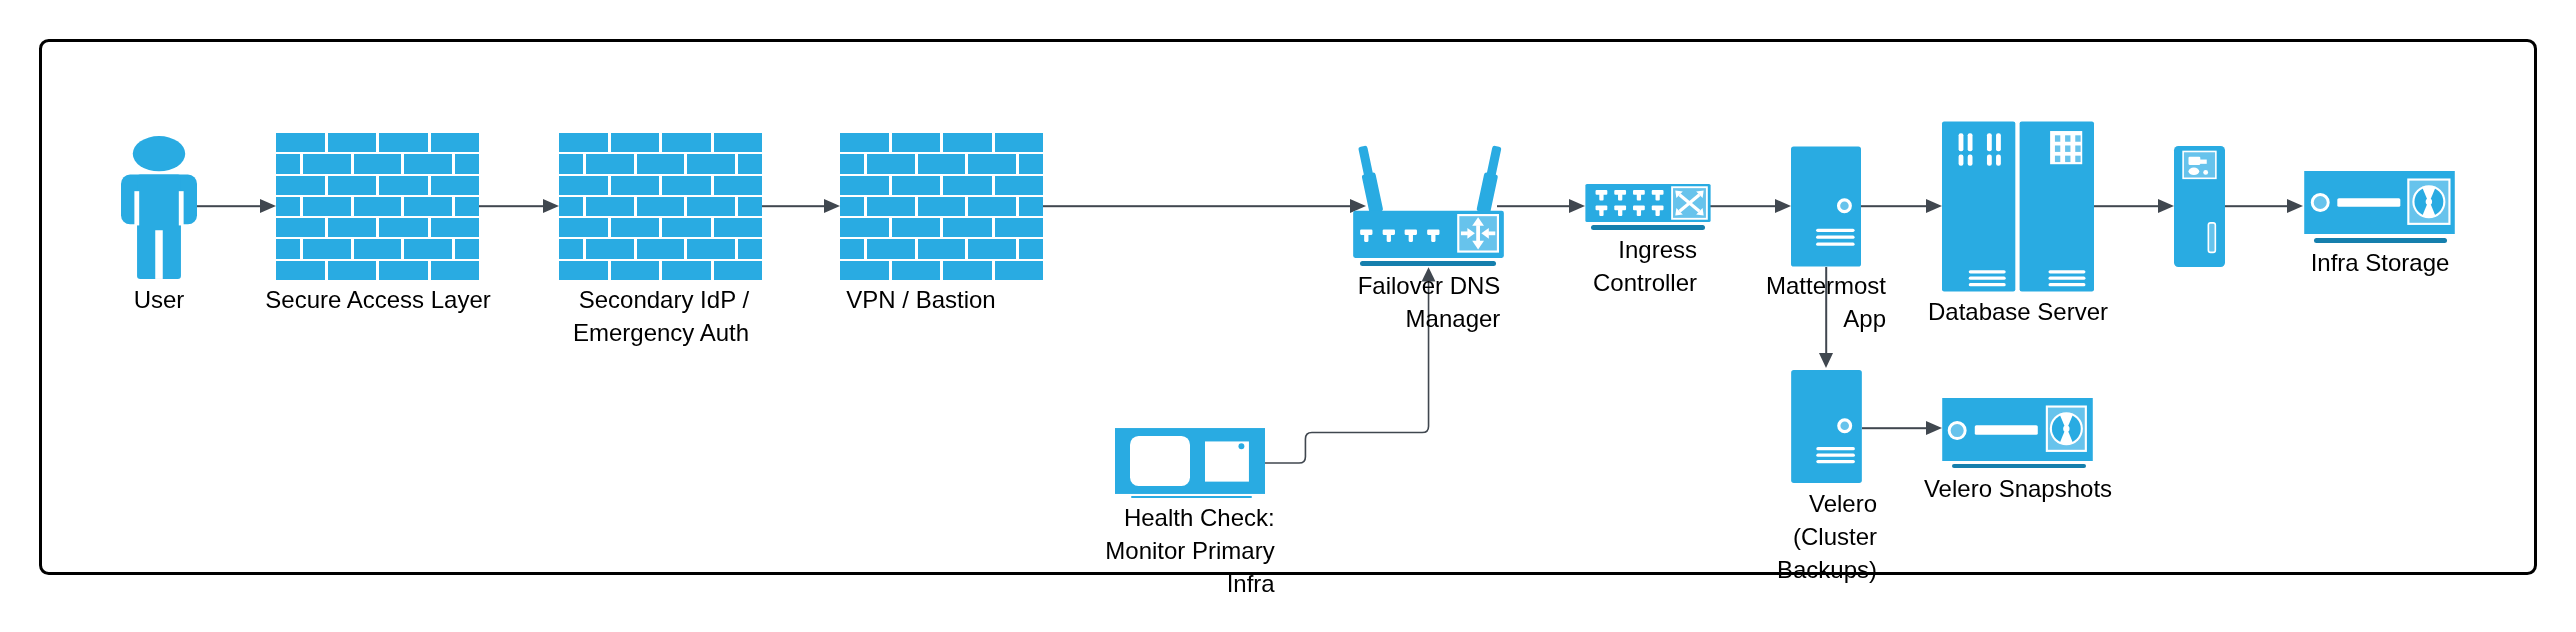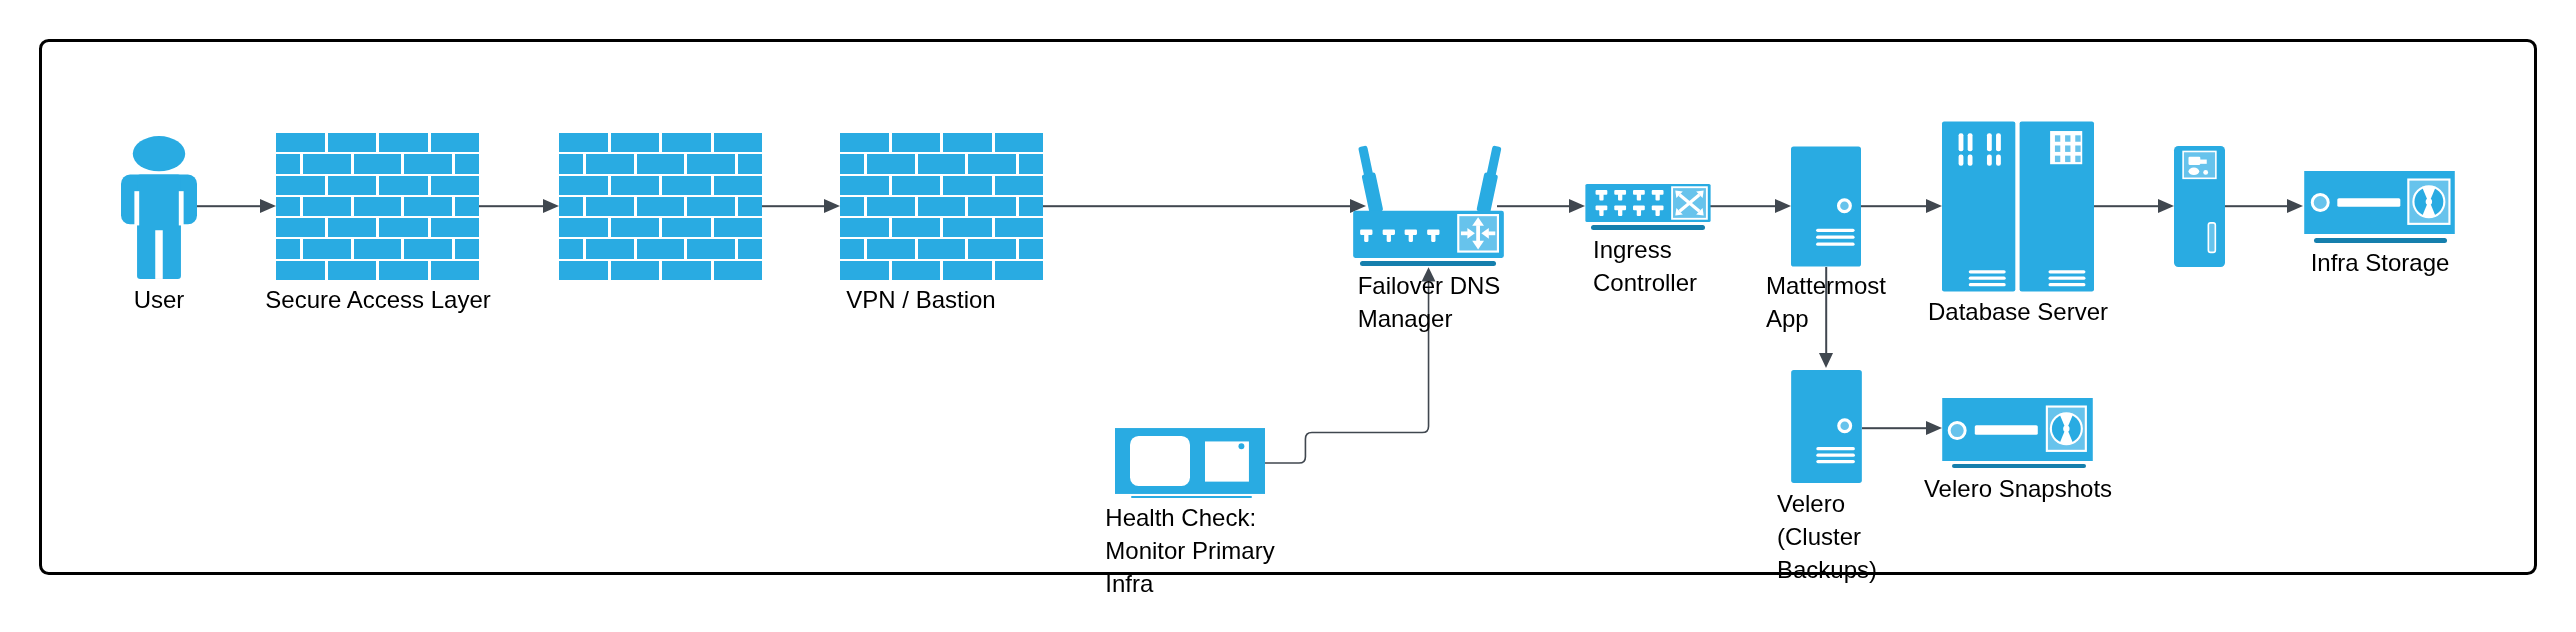--- a/index.html
+++ b/index.html
@@ -8,21 +8,21 @@
     font-family:"Liberation Sans", sans-serif; overflow:hidden;
   }
   .frame {
     position:absolute; left:39px; top:39px; width:2498px; height:536px;
     border:3.8px solid var(--border,#000); border-radius:9.7px; box-sizing:border-box;
     z-index:40; pointer-events:none;
   }
   .node-label {
     position:absolute; transform:translateX(-50%);
     font-size:24px; line-height:33px; color:var(--text,#000);
-    text-align:left; white-space:pre-line; z-index:10;
+    text-align:right; white-space:pre-line; z-index:10;
   }
   .icon { position:absolute; z-index:5; }
   .underbar { position:absolute; background:var(--dark,#157FAD); border-radius:2.7px; z-index:5; }
   
   .brick-wall { position:absolute; width:203px; height:147px; display:flex; flex-direction:column; justify-content:space-between; z-index:5; }
   .brick-row { display:flex; height:19.3px; justify-content:space-between; }
   .brick { background:var(--primary,#29ABE2); height:100%; }
   .brick.full { width:calc((100% - 9px)/4); }
   .brick.half { width:calc((100% - 12.3px)/8); }
   .brick-row.offset .brick.full { width:calc((100% - 12.3px)/4); }
@@ -145,20 +145,22 @@
         <div class="brick full"></div>
         <div class="brick half"></div>
       </div>
       <div class="brick-row">
         <div class="brick full"></div>
         <div class="brick full"></div>
         <div class="brick full"></div>
         <div class="brick full"></div>
       </div>
     </div>
+  <div class="node-label" style="left:661px; top:283px;">Secondary IdP /
+Emergency Auth</div>
 
   <div class="brick-wall" style="left:840px; top:133px;">
       <div class="brick-row">
         <div class="brick full"></div>
         <div class="brick full"></div>
         <div class="brick full"></div>
         <div class="brick full"></div>
       </div>
       <div class="brick-row offset">
         <div class="brick half"></div>

